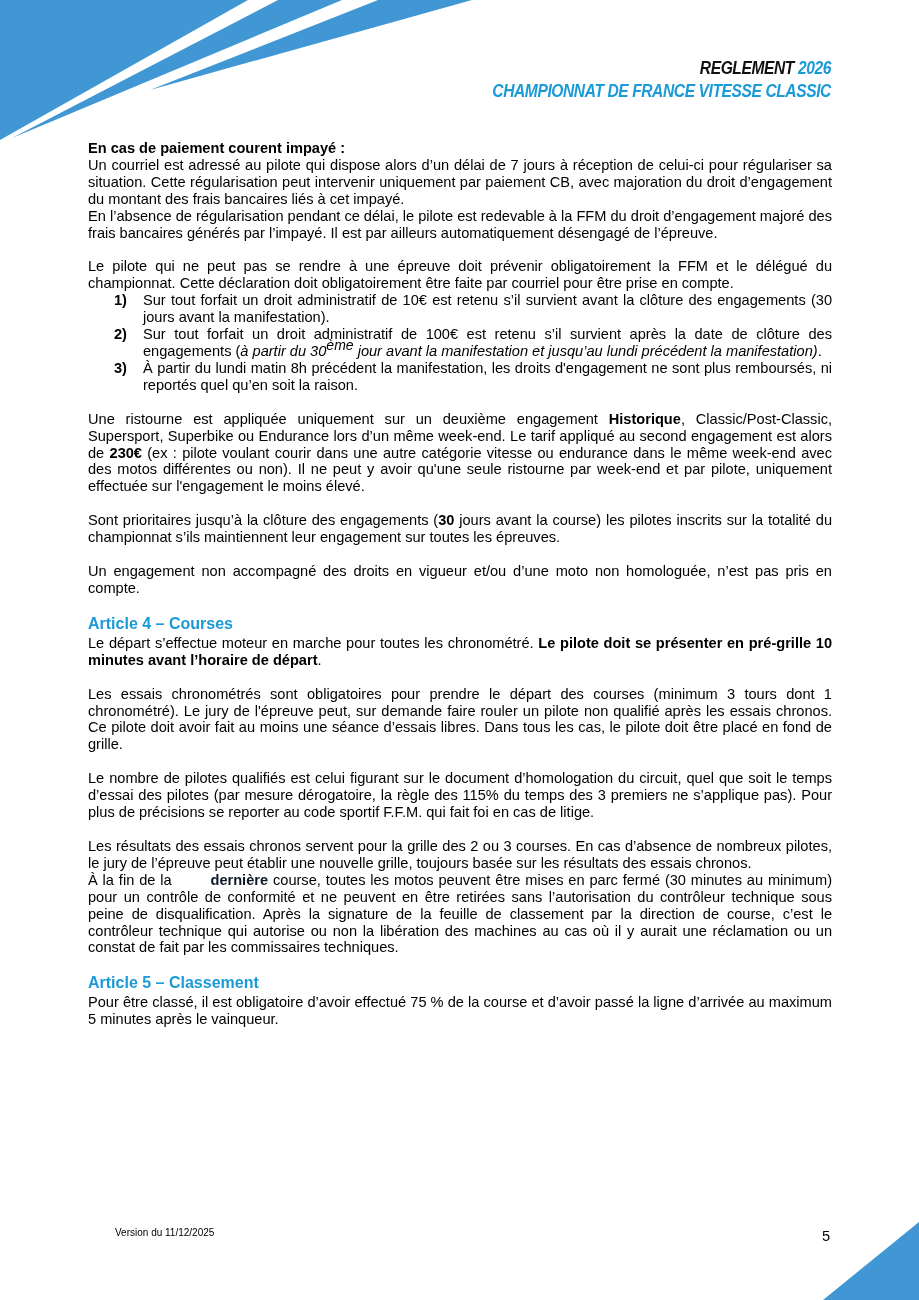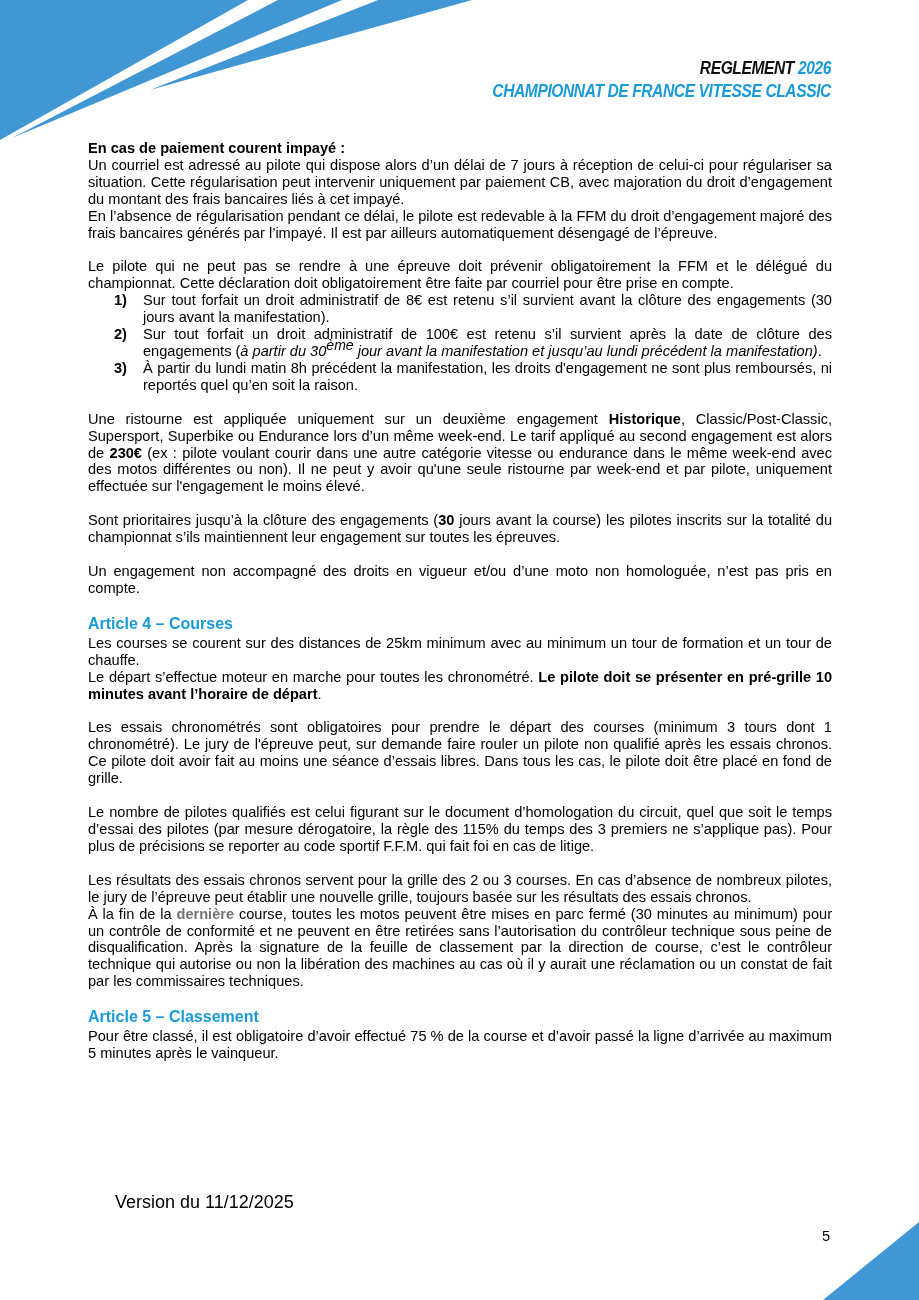--- a/index.html
+++ b/index.html
@@ -25,24 +25,24 @@
     .content p { margin: 0; text-align: justify; }
     .content .gap { height: 17px; }
     .sub { font-weight: bold; }
     .art {
       color: #1a9ad6; font-weight: bold; font-size: 16px; line-height: 20px;
       margin: 0 0 1px 0;
     }
     ol.forfait { margin: 0; padding: 0; list-style: none; }
     ol.forfait li { position: relative; padding-left: 55px; text-align: justify; }
     ol.forfait li .num { position: absolute; left: 26px; font-weight: bold; }
-    .red { color: #737373; font-weight: bold; }
+    .red { color: #0f172a; font-weight: bold; margin-left: 34px; }
     sup { font-size: 14px; line-height: 0; vertical-align: 6px; }
 
-    .footer-version { position: absolute; left: 115px; top: 1192px; font-size: 18px; }
+    .footer-version { position: absolute; left: 115px; top: 1227px; font-size: 10px; }
     .footer-page { position: absolute; left: 822px; top: 1228px; font-size: 14.6px; }
   </style>
 </head>
 <body>
 
 <svg class="deco" width="919" height="1300">
   <polygon points="0,0 248,0 0,140" fill="#4097d3"></polygon>
   <polygon points="278,0 342,0 12,138" fill="#4097d3"></polygon>
   <polygon points="378,0 472,0 150,90" fill="#4097d3"></polygon>
   <polygon points="919,1222 919,1300 823,1300" fill="#4097d3"></polygon>
@@ -59,21 +59,21 @@
 <div class="content">
   <p class="sub">En cas de paiement courent impayé :</p>
   <p>Un courriel est adressé au pilote qui dispose alors d’un délai de 7 jours à réception de celui-ci pour régulariser sa situation. Cette régularisation peut intervenir uniquement par paiement CB, avec majoration du droit d’engagement du montant des frais bancaires liés à cet impayé.</p>
   <p>En l’absence de régularisation pendant ce délai, le pilote est redevable à la FFM du droit d’engagement majoré des frais bancaires générés par l’impayé. Il est par ailleurs automatiquement désengagé de l’épreuve.</p>
   <div class="gap"></div>
 
   <p>Le pilote qui ne peut pas se rendre à une épreuve doit prévenir obligatoirement la FFM et le délégué du championnat. Cette déclaration doit obligatoirement être faite par courriel pour être prise en compte.</p>
   <ol class="forfait">
     <li>
       <span class="num">1)</span>
-      <span>Sur tout forfait un droit administratif de 8€ est retenu s’il survient avant la clôture des engagements (30 jours avant la manifestation).</span>
+      <span>Sur tout forfait un droit administratif de 10€ est retenu s’il survient avant la clôture des engagements (30 jours avant la manifestation).</span>
     </li>
     <li>
       <span class="num">2)</span>
       <span>Sur tout forfait un droit administratif de 100€ est retenu s’il survient après la date de clôture des engagements (</span><i><span>à partir du 30</span><sup>ème</sup><span> jour avant la manifestation et jusqu’au lundi précédent la manifestation)</span></i><span>.</span>
     </li>
     <li>
       <span class="num">3)</span>
       <span>À partir du lundi matin 8h précédent la manifestation, les droits d'engagement ne sont plus remboursés, ni reportés quel qu’en soit la raison.</span>
     </li>
   </ol>
@@ -82,21 +82,20 @@
   <p><span>Une ristourne est appliquée uniquement sur un deuxième engagement </span><b>Historique</b><span>, Classic/Post-Classic, Supersport, Superbike ou Endurance lors d’un même week-end. Le tarif appliqué au second engagement est alors de </span><b>230€</b><span> (ex : pilote voulant courir dans une autre catégorie vitesse ou endurance dans le même week-end avec des motos différentes ou non). Il ne peut y avoir qu'une seule ristourne par week-end et par pilote, uniquement effectuée sur l'engagement le moins élevé.</span></p>
   <div class="gap"></div>
 
   <p><span>Sont prioritaires jusqu’à la clôture des engagements (</span><b>30</b><span> jours avant la course) les pilotes inscrits sur la totalité du championnat s’ils maintiennent leur engagement sur toutes les épreuves.</span></p>
   <div class="gap"></div>
 
   <p>Un engagement non accompagné des droits en vigueur et/ou d’une moto non homologuée, n’est pas pris en compte.</p>
   <div class="gap"></div>
 
   <h2 class="art">Article 4 – Courses</h2>
-  <p>Les courses se courent sur des distances de 25km minimum avec au minimum un tour de formation et un tour de chauffe.</p>
   <p><span>Le départ s’effectue moteur en marche pour toutes les chronométré. </span><b>Le pilote doit se présenter en pré-grille 10 minutes avant l’horaire de départ</b><span>.</span></p>
   <div class="gap"></div>
   <p>Les essais chronométrés sont obligatoires pour prendre le départ des courses (minimum 3 tours dont 1 chronométré). Le jury de l'épreuve peut, sur demande faire rouler un pilote non qualifié après les essais chronos. Ce pilote doit avoir fait au moins une séance d’essais libres. Dans tous les cas, le pilote doit être placé en fond de grille.</p>
   <div class="gap"></div>
   <p>Le nombre de pilotes qualifiés est celui figurant sur le document d’homologation du circuit, quel que soit le temps d’essai des pilotes (par mesure dérogatoire, la règle des 115% du temps des 3 premiers ne s’applique pas). Pour plus de précisions se reporter au code sportif F.F.M. qui fait foi en cas de litige.</p>
   <div class="gap"></div>
   <p>Les résultats des essais chronos servent pour la grille des 2 ou 3 courses. En cas d’absence de nombreux pilotes, le jury de l’épreuve peut établir une nouvelle grille, toujours basée sur les résultats des essais chronos.</p>
   <p><span>À la fin de la </span><span class="red">dernière</span><span> course, toutes les motos peuvent être mises en parc fermé (30 minutes au minimum) pour un contrôle de conformité et ne peuvent en être retirées sans l’autorisation du contrôleur technique sous peine de disqualification. Après la signature de la feuille de classement par la direction de course, c’est le contrôleur technique qui autorise ou non la libération des machines au cas où il y aurait une réclamation ou un constat de fait par les commissaires techniques.</span></p>
   <div class="gap"></div>
 

